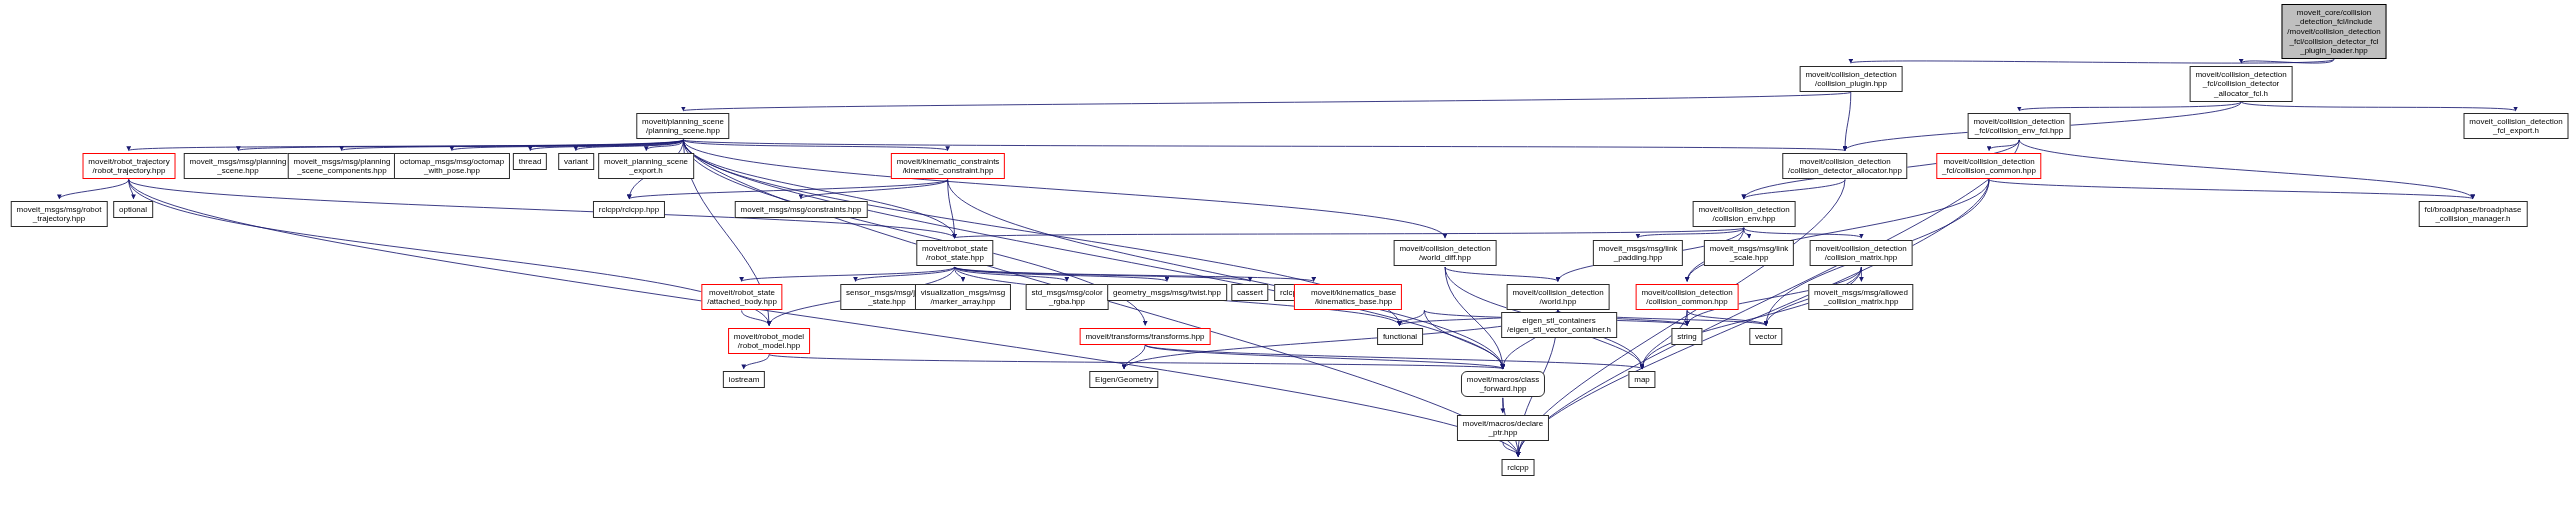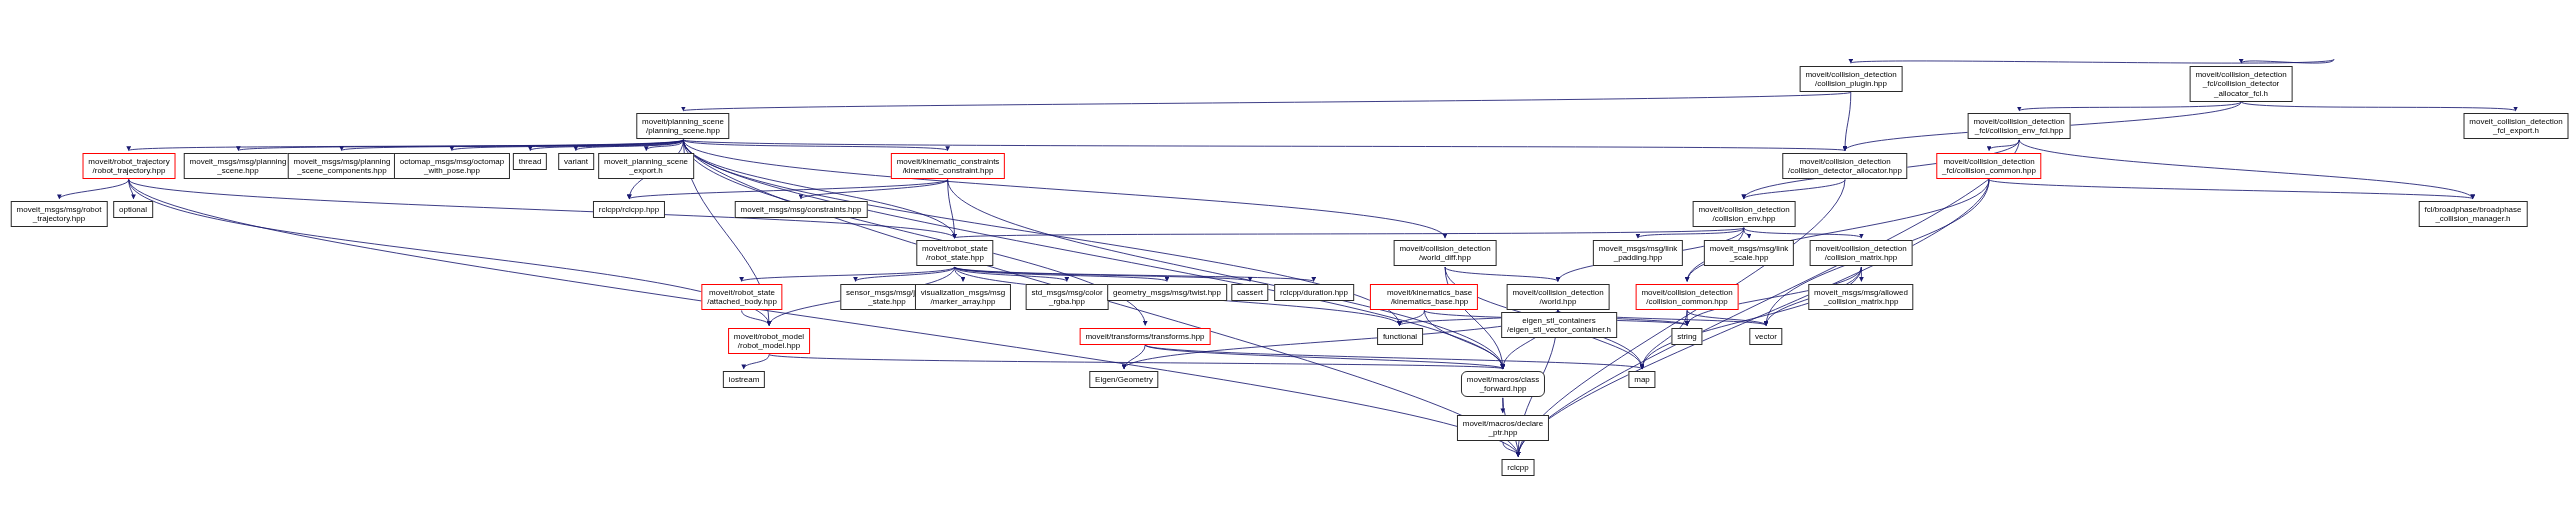--- a/index.html
+++ b/index.html
@@ -144,20 +144,21 @@
       <path d="M 2162 651 C 2162 673.5, 3100 678.5, 3100 696" class="edge" marker-end="url(#arrowhead)"></path>
       <path d="M 2162 651 C 2162 673.5, 2837 678.5, 2837 696" class="edge" marker-end="url(#arrowhead)"></path>
       <path d="M 2689 586 C 2689 637.75, 2837 649.25, 2837 696" class="edge" marker-end="url(#arrowhead)"></path>
       <path d="M 2689 586 C 2689 604, 3185 601, 3185 614" class="edge" marker-end="url(#arrowhead)"></path>
       <path d="M 2689 586 C 2689 604, 2642 601, 2642 614" class="edge" marker-end="url(#arrowhead)"></path>
       <path d="M 2837 751 C 2837 769, 2837 766, 2837 779" class="edge" marker-end="url(#arrowhead)"></path>
       <path d="M 2837 751 C 2837 802.75, 2866 814.25, 2866 861" class="edge" marker-end="url(#arrowhead)"></path>
       <path d="M 2837 834 C 2837 852, 2866 848, 2866 861" class="edge" marker-end="url(#arrowhead)"></path>
     </svg>
 
+<div class="node root" style="left: 2334px; top: 4.2px;">moveit_core/collision<br>_detection_fcl/include<br>/moveit/collision_detection<br>_fcl/collision_detector_fcl<br>_plugin_loader.hpp</div>
     <div class="node normal" style="left: 1851px; top: 66px;">moveit/collision_detection<br>/collision_plugin.hpp</div>
     <div class="node normal" style="left: 2241px; top: 66px;">moveit/collision_detection<br>_fcl/collision_detector<br>_allocator_fcl.h</div>
     <div class="node normal" style="left: 2019px; top: 113px;">moveit/collision_detection<br>_fcl/collision_env_fcl.hpp</div>
     <div class="node normal" style="left: 2516px; top: 113px;">moveit_collision_detection<br>_fcl_export.h</div>
     <div class="node normal" style="left: 683px; top: 113px;">moveit/planning_scene<br>/planning_scene.hpp</div>
     <div class="node red" style="left: 129px; top: 153px;">moveit/robot_trajectory<br>/robot_trajectory.hpp</div>
     <div class="node normal" style="left: 238px; top: 153px;">moveit_msgs/msg/planning<br>_scene.hpp</div>
     <div class="node normal" style="left: 342px; top: 153px;">moveit_msgs/msg/planning<br>_scene_components.hpp</div>
     <div class="node normal" style="left: 452px; top: 153px;">octomap_msgs/msg/octomap<br>_with_pose.hpp</div>
     <div class="node normal" style="left: 530px; top: 153px;">thread</div>
@@ -177,21 +178,21 @@
     <div class="node normal" style="left: 1638px; top: 240px;">moveit_msgs/msg/link<br>_padding.hpp</div>
     <div class="node normal" style="left: 1749px; top: 240px;">moveit_msgs/msg/link<br>_scale.hpp</div>
     <div class="node normal" style="left: 1861px; top: 240px;">moveit/collision_detection<br>/collision_matrix.hpp</div>
     <div class="node red" style="left: 742px; top: 284px;">moveit/robot_state<br>/attached_body.hpp</div>
     <div class="node normal" style="left: 855px; top: 284px; margin-left: 32px;">sensor_msgs/msg/joint<br>_state.hpp</div>
     <div class="node normal" style="left: 963px; top: 284px;">visualization_msgs/msg<br>/marker_array.hpp</div>
     <div class="node normal" style="left: 1067px; top: 284px;">std_msgs/msg/color<br>_rgba.hpp</div>
     <div class="node normal" style="left: 1167px; top: 284px;">geometry_msgs/msg/twist.hpp</div>
     <div class="node normal" style="left: 1250px; top: 284px;">cassert</div>
     <div class="node normal" style="left: 1314px; top: 284px;">rclcpp/duration.hpp</div>
-    <div class="node red" style="left: 1424px; top: 284px; padding-left: 16px;">moveit/kinematics_base<br>/kinematics_base.hpp</div>
+    <div class="node red" style="left: 1348px; top: 284px; padding-left: 16px;">moveit/kinematics_base<br>/kinematics_base.hpp</div>
     <div class="node normal" style="left: 1558px; top: 284px;">moveit/collision_detection<br>/world.hpp</div>
     <div class="node red" style="left: 1687px; top: 284px;">moveit/collision_detection<br>/collision_common.hpp</div>
     <div class="node normal" style="left: 1861px; top: 284px;">moveit_msgs/msg/allowed<br>_collision_matrix.hpp</div>
     <div class="node red" style="left: 769px; top: 328px;">moveit/robot_model<br>/robot_model.hpp</div>
     <div class="node red" style="left: 1145px; top: 328px;">moveit/transforms/transforms.hpp</div>
     <div class="node normal" style="left: 1400px; top: 328px;">functional</div>
     <div class="node normal" style="left: 1559px; top: 312px; text-align: center;">eigen_stl_containers<br>/eigen_stl_vector_container.h</div>
     <div class="node normal" style="left: 1687px; top: 328px;">string</div>
     <div class="node normal" style="left: 1766px; top: 328px;">vector</div>
     <div class="node normal" style="left: 744px; top: 371px;">iostream</div>

